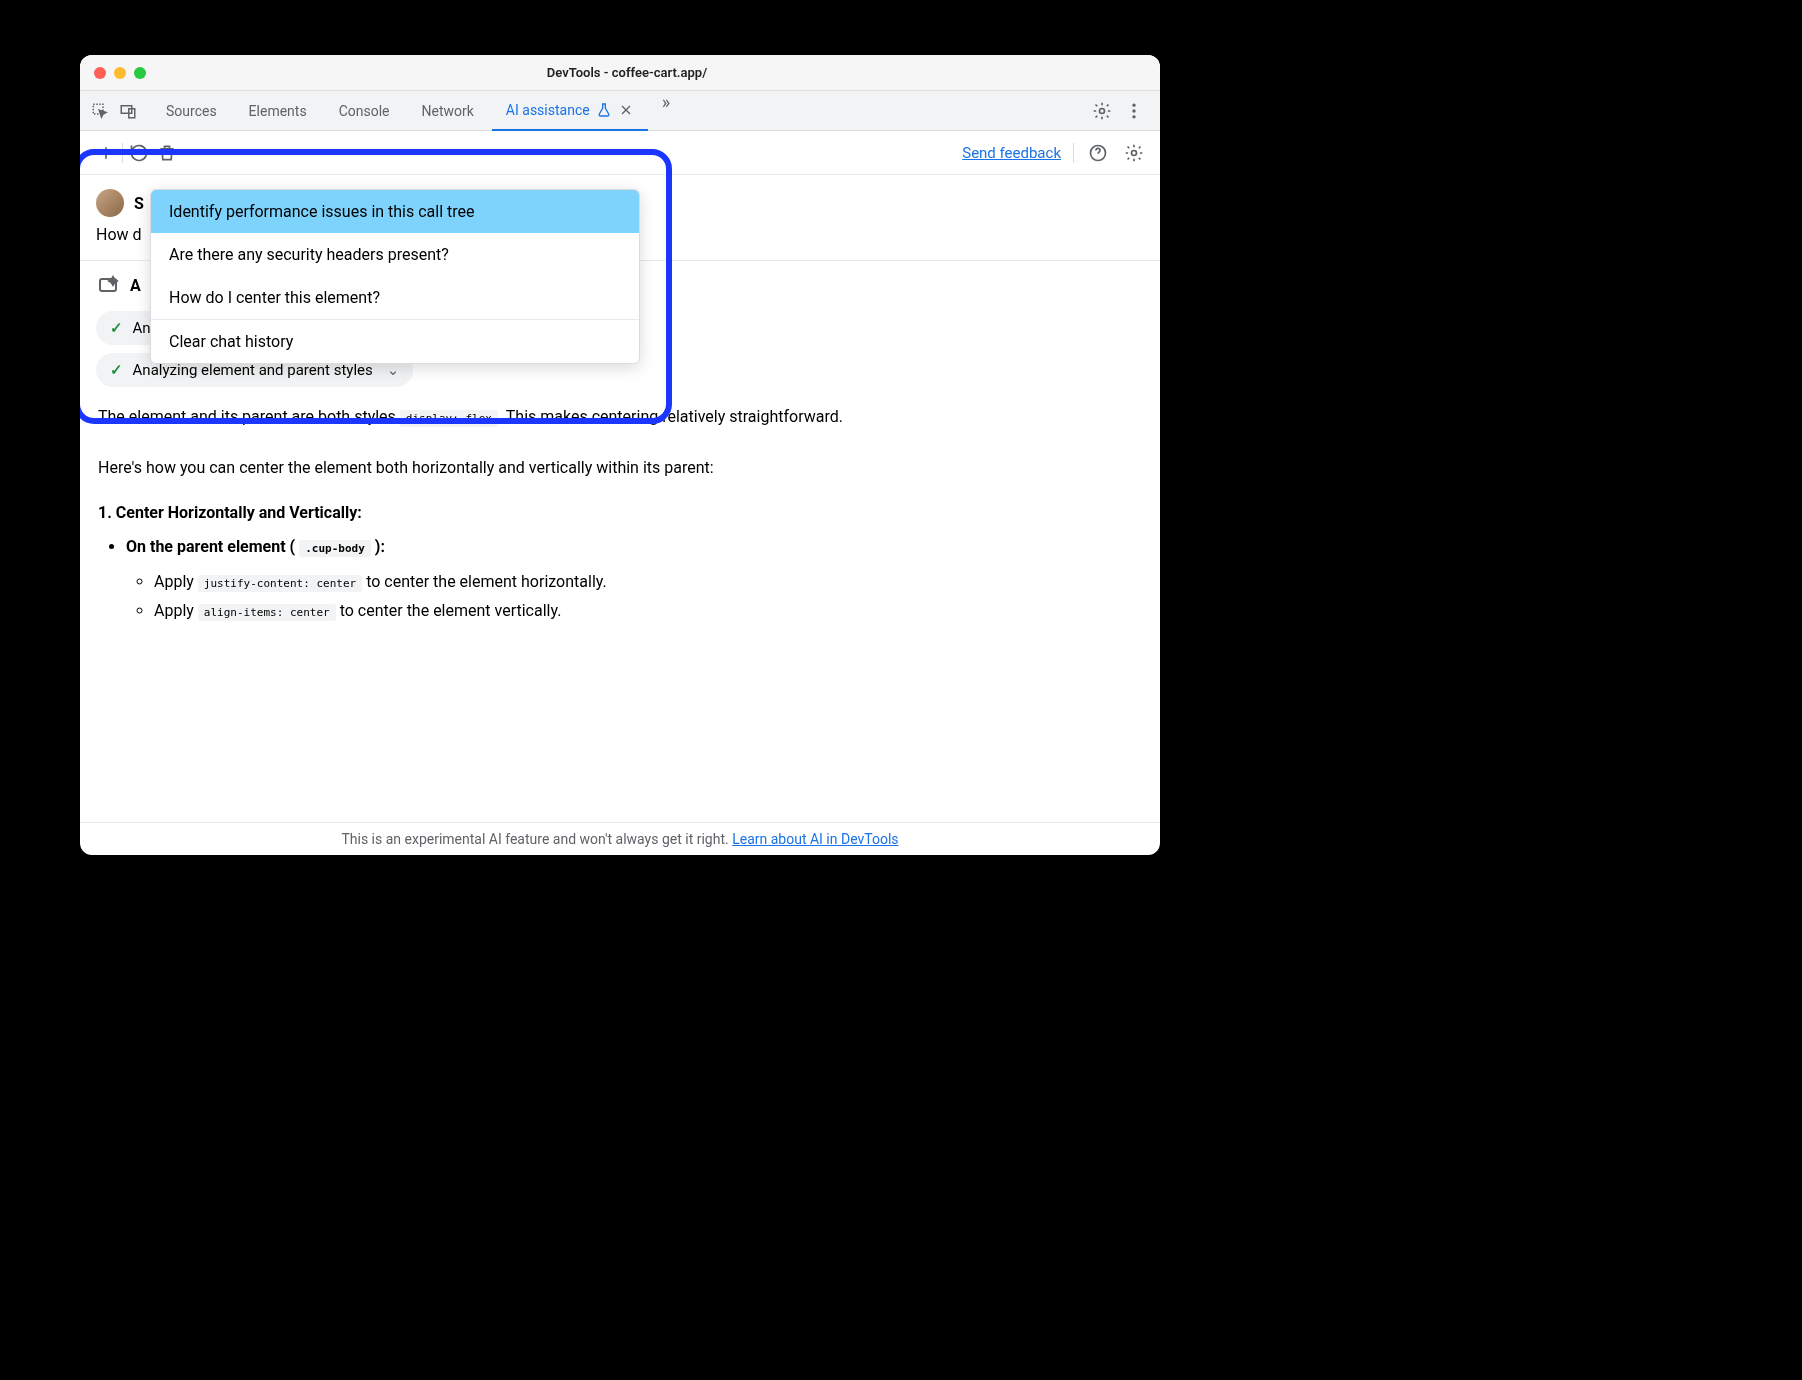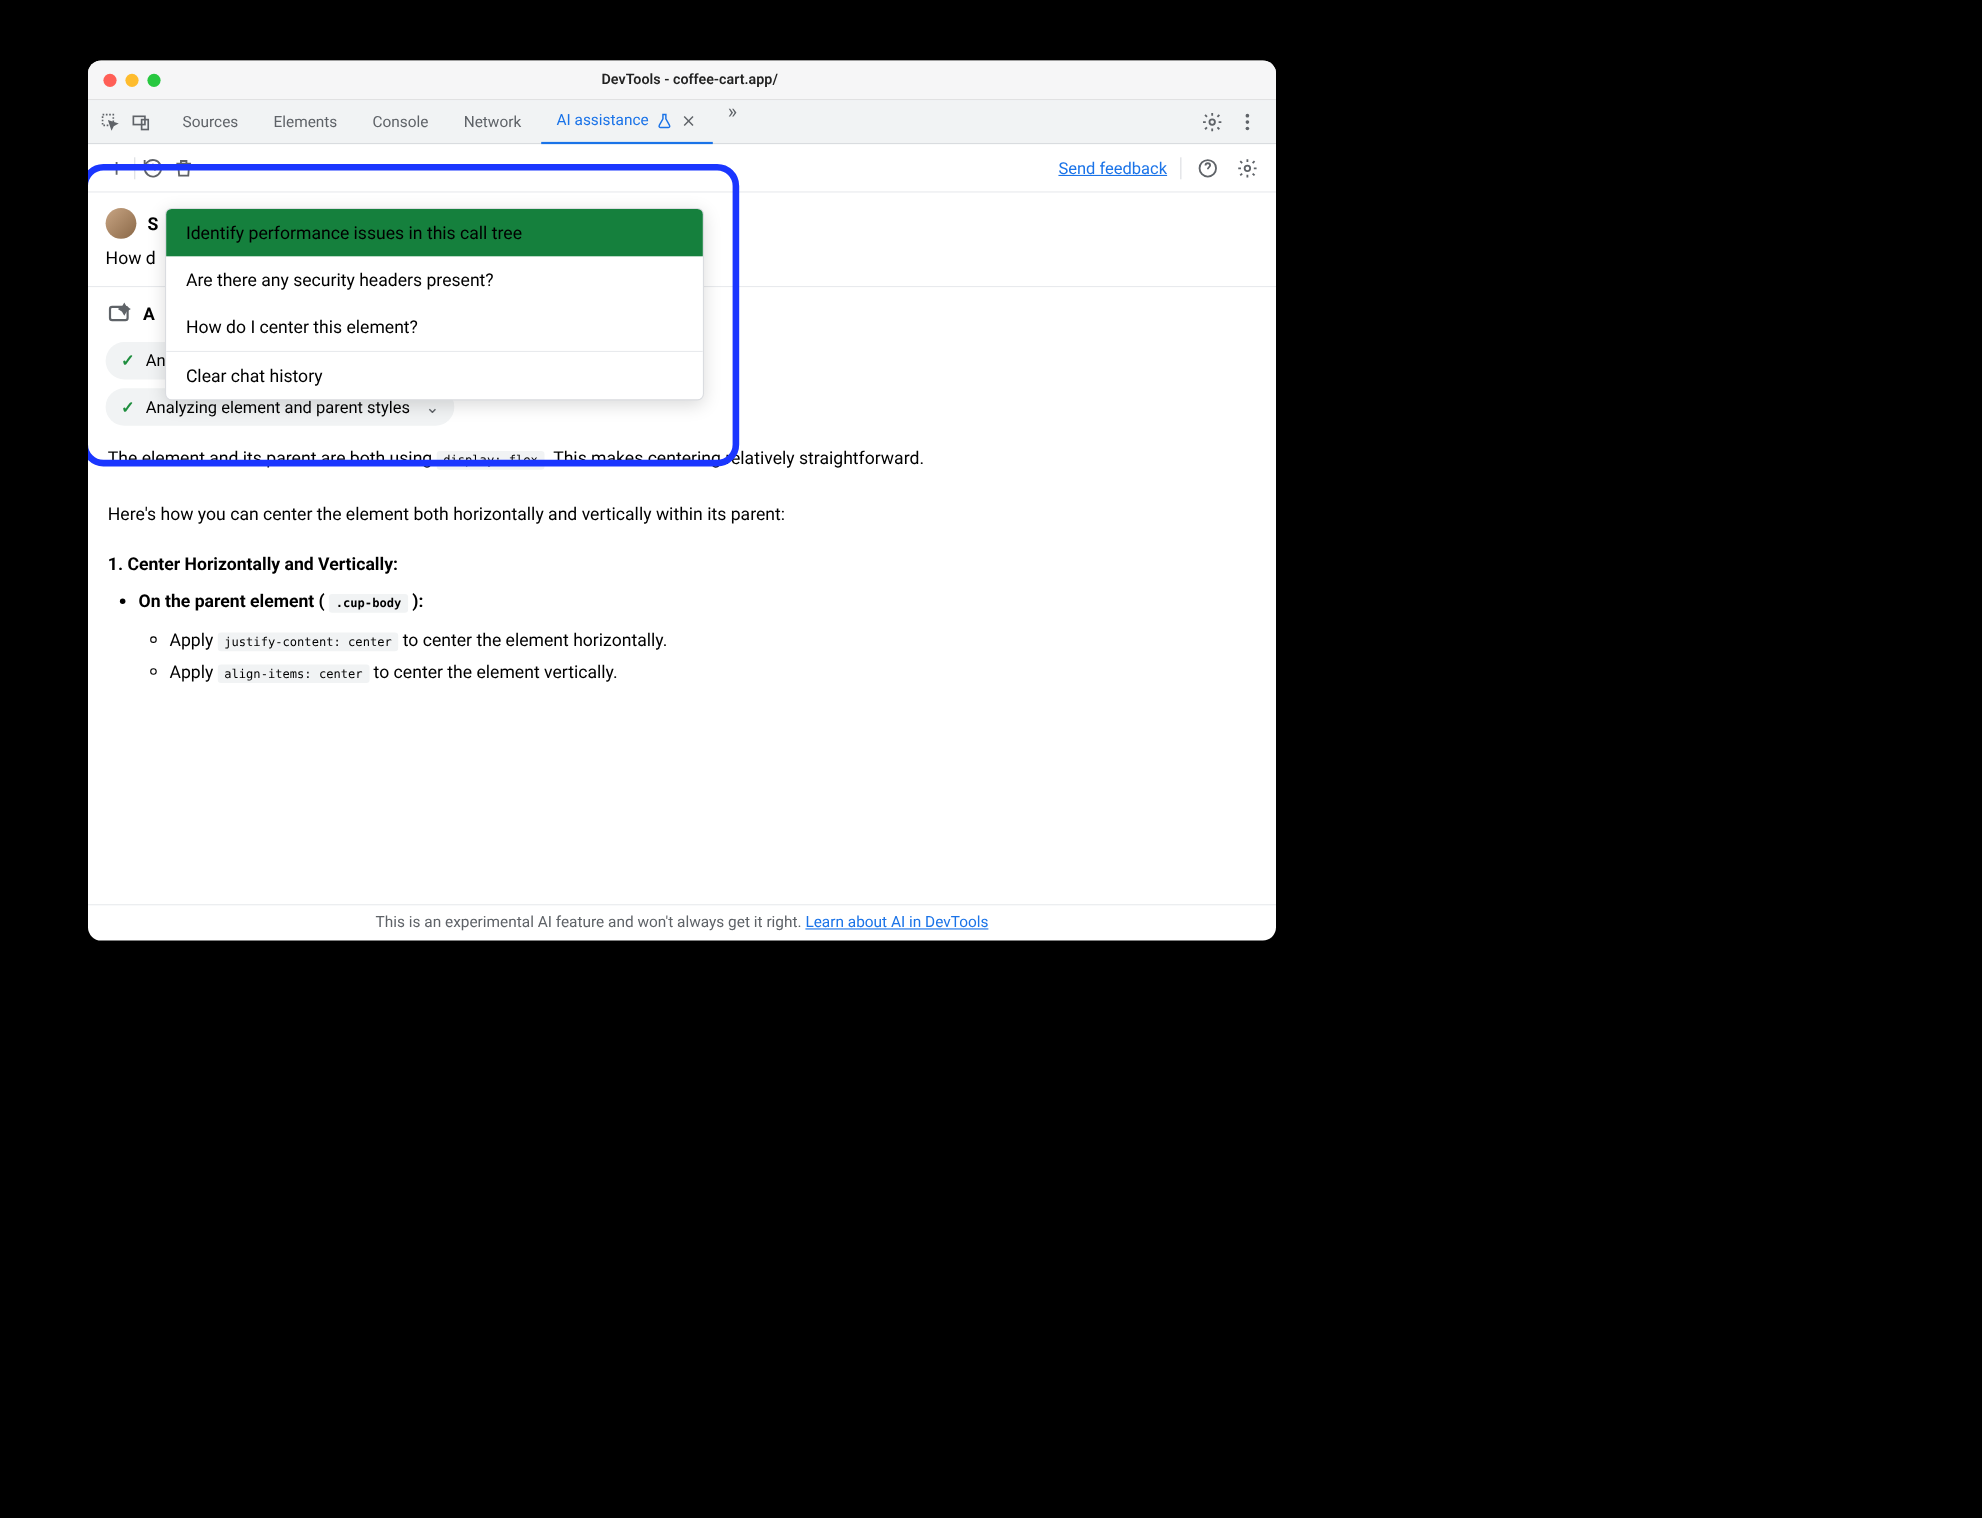--- a/index.html
+++ b/index.html
@@ -106,21 +106,21 @@
   top: 134px; left: 70px;
   width: 490px;
   background: #fff;
   border: 1px solid #dadce0;
   border-radius: 6px;
   box-shadow: 0 4px 16px rgba(0,0,0,.15);
   z-index: 20;
   overflow: hidden;
 }
 .dd-item { padding: 12px 18px; font-size: 16px; cursor: pointer; }
-.dd-item.hover { background: #15803d; }
+.dd-item.hover { background: #7dd3fc; }
 .dd-sep { height: 1px; background: #e8eaed; }
 </style>
 </head>
 <body>
 
 <div class="window">
 
   <div class="titlebar">
     <div class="traffic">
       <div class="dot r"></div>
@@ -236,21 +236,21 @@
       <span class="chev">⌄</span>
     </div><br>
     <div class="pill">
       <span class="check">✓</span>
       <span>Analyzing element and parent styles</span>
       <span class="chev">⌄</span>
     </div>
 
     <div class="ai-body">
       <p>
-        <span>The element and its parent are both using </span><code>display: flex</code><span>. This makes centering relatively straightforward.</span>
+        <span>The element and its parent are both styles </span><code>display: flex</code><span>. This makes centering relatively straightforward.</span>
       </p>
       <p style="margin-top:22px">Here's how you can center the element both horizontally and vertically within its parent:</p>
       <p class="h">1. Center Horizontally and Vertically:</p>
       <ul>
         <li>
           <b><span>On the parent element ( </span><code>.cup-body</code><span> ):</span></b>
           <ul>
             <li><span>Apply </span><code>justify-content: center</code><span> to center the element horizontally.</span></li>
             <li><span>Apply </span><code>align-items: center</code><span> to center the element vertically.</span></li>
           </ul>

